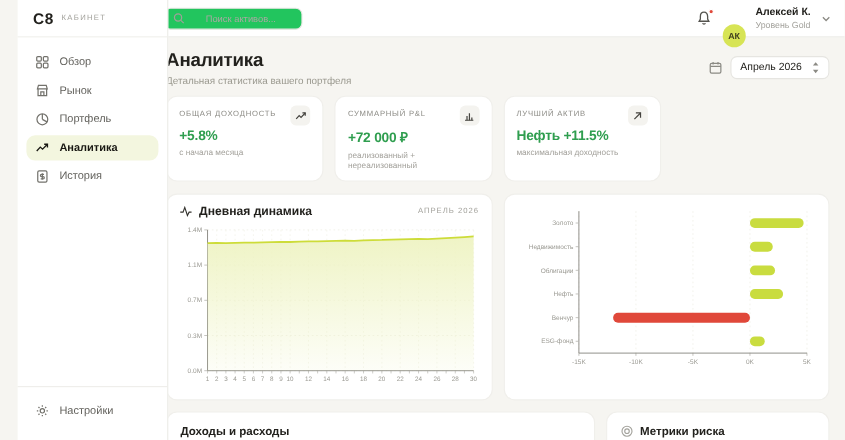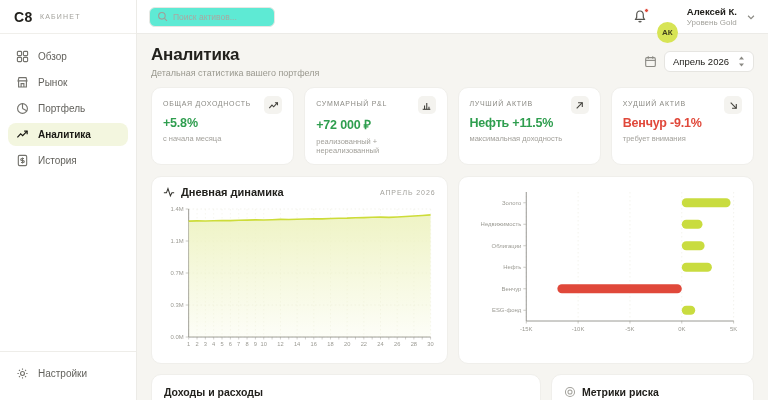--- a/index.html
+++ b/index.html
@@ -1,34 +1,34 @@
 <!DOCTYPE html>
 <html><head>
 <meta charset="utf-8">
 <style>
   * { margin:0; padding:0; box-sizing:border-box; }
   html,body { width:768px; height:400px; overflow:hidden; }
   body { font-family:"Liberation Sans", sans-serif; background:#f6f5f1; color:#22211d; position:relative; }
 
   
-  .sidebar { position:absolute; left:0; top:0; width:137px; height:400px; background:#fff; border-right:1px solid #ecebe7; display:flex; flex-direction:column; }
+  .sidebar { position:absolute; left:16px; top:0; width:137px; height:400px; background:#fff; border-right:1px solid #ecebe7; display:flex; flex-direction:column; }
   .logo-row { height:34px; display:flex; align-items:center; gap:7px; padding:0 14px; border-bottom:1px solid #f0efeb; }
   .logo-mark { font-size:14px; font-weight:bold; letter-spacing:0.5px; }
   .logo-suffix { font-size:7px; letter-spacing:1.2px; color:#a3a29c; }
   nav { padding:11px 8px 0 8px; }
   .nav-item { display:flex; align-items:center; gap:9px; padding:5px 8px; margin-bottom:3px; border-radius:8px; font-size:10px; color:#63625d; cursor:pointer; }
   .nav-item svg { stroke:#73726c; }
   .nav-item.active { background:#f3f6df; color:#191813; font-weight:bold; }
   .nav-item.active svg { stroke:#191813; }
   .sidebar-footer { margin-top:auto; border-top:1px solid #eeede9; padding:10px 8px 12px 8px; }
 
   
   .main { margin-left:137px; height:400px; display:flex; flex-direction:column; }
   .topbar { height:34px; flex:none; background:#fff; border-bottom:1px solid #ecebe7; display:flex; align-items:center; padding:0 12px; }
-  .search-box { width:126px; height:20px; background:#5eead4; border:1px solid #e8e7e3; border-radius:6px; display:flex; align-items:center; gap:5px; padding:0 7px; }
+  .search-box { width:126px; height:20px; background:#22c55e; border:1px solid #e8e7e3; border-radius:6px; display:flex; align-items:center; gap:19px; padding:0 7px; }
   .search-box input { border:none; outline:none; background:transparent; font-size:8.5px; color:#55544f; width:100%; font-family:"Liberation Sans", sans-serif; }
   .search-box input::placeholder { color:#a9a8a2; }
   .topbar-right { margin-left:auto; display:flex; align-items:center; gap:9px; }
   .bell-wrap { position:relative; width:15px; height:16px; cursor:pointer; }
   .bell-dot { position:absolute; right:-1px; top:-1px; width:5px; height:5px; border-radius:50%; background:#e0483a; border:1px solid #fff; }
   .avatar { width:21px; height:21px; border-radius:50%; background:#d7e455; display:flex; align-items:center; justify-content:center; font-size:8px; font-weight:bold; color:#42421f;margin-top:32px; }
   .user-name { font-size:9.5px; font-weight:bold; line-height:1.2; }
   .user-level { font-size:8px; color:#a3a29c; }
 
   .content { flex:1; padding:11px 14px 0 14px; overflow:hidden; }
@@ -226,33 +226,20 @@
           <span class="stat-label">ЛУЧШИЙ АКТИВ</span>
           <span class="icon-box">
               <svg class="icn" width="11" height="11" viewBox="0 0 13 13" fill="none" stroke="#44433e" stroke-width="1.3">
                 <line x1="3.2" y1="9.8" x2="9.8" y2="3.2"></line>
                 <polyline points="4.8,3.2 9.8,3.2 9.8,8.2"></polyline>
               </svg>
             </span>
         </div>
         <div class="stat-value" style="color: rgb(47, 158, 79);">Нефть +11.5%</div>
         <div class="stat-sub">максимальная доходность</div>
-      </div>
-      <div class="stat-card">
-        <div class="stat-top">
-          <span class="stat-label">ХУДШИЙ АКТИВ</span>
-          <span class="icon-box">
-              <svg class="icn" width="11" height="11" viewBox="0 0 13 13" fill="none" stroke="#44433e" stroke-width="1.3">
-                <line x1="3.2" y1="3.2" x2="9.8" y2="9.8"></line>
-                <polyline points="9.8,4.8 9.8,9.8 4.8,9.8"></polyline>
-              </svg>
-            </span>
-        </div>
-        <div class="stat-value" style="color: rgb(224, 72, 58);">Венчур -9.1%</div>
-        <div class="stat-sub">требует внимания</div>
       </div>
     </div>
 
     <div class="charts-row">
       <div class="chart-card">
         <div class="chart-head">
           <div class="chart-title">
             <span>
                 <svg class="icn" width="12" height="12" viewBox="0 0 14 14" fill="none" stroke="#33322d" stroke-width="1.2">
                   <polyline points="1,8 4,8 5.8,3 8.6,11.5 10.4,8 13,8"></polyline>

